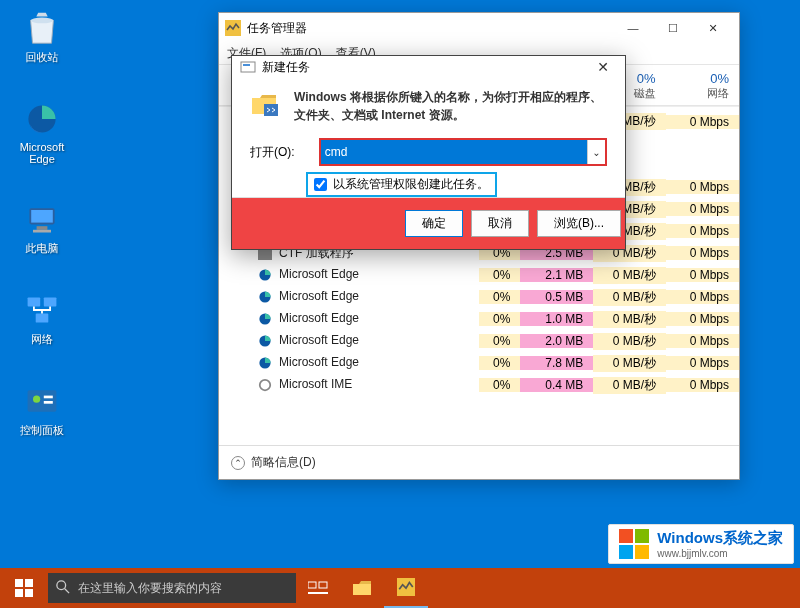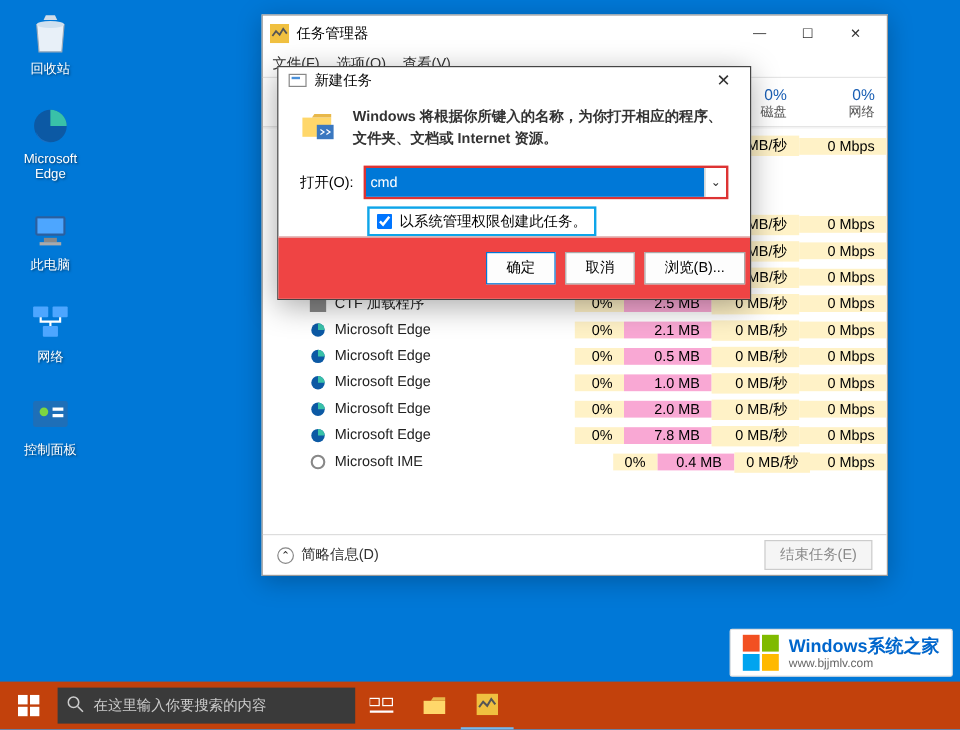--- a/index.html
+++ b/index.html
@@ -1,18 +1,18 @@
 <!DOCTYPE html>
 <html><head>
 <meta charset="utf-8">
 <style>
 * { box-sizing: border-box; margin: 0; padding: 0; font-family: "Segoe UI", "Microsoft YaHei", sans-serif; }
 body { width: 800px; height: 608px; overflow: hidden; position: relative; background: #0078d7; }
 .desktop { position: absolute; inset: 0; background: #0078d7; }
-.desktop-icons { position: absolute; left: 8px; top: 8px; display: flex; flex-direction: column; gap: 20px; }
+.desktop-icons { position: absolute; left: 8px; top: 8px; display: flex; flex-direction: column; gap: 34px; }
 .dicon { width: 68px; display: flex; flex-direction: column; align-items: center; gap: 2px; cursor: pointer; }
 .dicon-img { width: 40px; height: 40px; display: flex; align-items: center; justify-content: center; }
 .dicon-label { color: #fff; font-size: 11px; text-align: center; text-shadow: 1px 1px 2px rgba(0,0,0,.5); }
 .recycle { position: relative; }
 .recycle svg { width: 38px; height: 38px; }
 .edge-ico svg { width: 34px; height: 34px; }
 .pc-ico svg { width: 36px; height: 36px; }
 .net-ico svg { width: 36px; height: 36px; }
 .cpl-ico svg { width: 36px; height: 36px; }
 
@@ -46,21 +46,21 @@
 .rundlg { position: absolute; left: 231px; top: 55px; width: 395px; height: 195px; background: #fff; border: 1px solid #444; box-shadow: 0 6px 24px rgba(0,0,0,.35); display: flex; flex-direction: column; z-index: 5; }
 .rundlg-title { height: 28px; display: flex; align-items: center; padding: 0 8px; }
 .rundlg-title .ico { width: 16px; height: 16px; margin-right: 6px; }
 .rundlg-title .txt { flex: 1; font-size: 12px; }
 .rundlg-title .x { width: 28px; text-align: center; font-size: 14px; color: #333; }
 .rundlg-body { flex: 1; padding: 10px 18px 0 18px; display: flex; flex-direction: column; }
 .rundlg-desc { display: flex; gap: 12px; font-size: 12px; color: #333; line-height: 1.5; margin-bottom: 14px; font-weight: bold; }
 .rundlg-desc .dico { width: 32px; height: 32px; flex-shrink: 0; }
 .rundlg-open { display: flex; align-items: center; gap: 8px; }
 .rundlg-open label { font-size: 12px; }
-.rundlg-open .combo { flex: 1; height: 28px; border: 2px solid #d33; display: flex; align-items: center; position: relative; }
+.rundlg-open .combo { flex: 1; height: 28px; border: 2px solid #d33; display: flex; align-items: center; position: relative; margin-left: 16px; }
 .rundlg-open .combo input { flex: 1; border: none; outline: none; height: 100%; padding: 0 4px; font-size: 12px; background: #0078d7; color: #fff; }
 .rundlg-open .combo .dd { width: 18px; text-align: center; font-size: 10px; color: #333; background: #fff; border-left: 1px solid #ccc; height: 100%; display: flex; align-items: center; justify-content: center; }
 .rundlg-admin { margin: 6px 0 0 56px; display: flex; align-items: center; gap: 6px; font-size: 12px; border: 2px solid #0ea5e9; padding: 2px 6px; width: fit-content; }
 .rundlg-btns { display: flex; gap: 8px; justify-content: flex-end; padding: 12px 4px; background: #ef4444; border-top: 1px solid #ddd; }
 .rundlg-btns button { font-size: 12px; padding: 4px 16px; background: #fdfdfd; border: 1px solid #aaa; }
 .rundlg-btns button.primary { border: 1px solid #0078d7; }
 
 .taskbar { position: absolute; left: 0; right: 0; bottom: 0; height: 40px; background: #c2410c; display: flex; align-items: center; }
 .tb-start { width: 48px; height: 40px; display: flex; align-items: center; justify-content: center; }
 .tb-search { width: 248px; height: 30px; background: #3a3a3a; display: flex; align-items: center; padding: 0 8px; gap: 8px; color: #ccc; font-size: 12px; margin-left: 0; }
@@ -303,21 +303,21 @@
                   </svg>
                 </span>
                 <span>Microsoft Edge</span>
               </div>
               <div class="cell" style="flex:0.5;background:#fff2c7">0%</div>
               <div class="cell mem">7.8 MB</div>
               <div class="cell">0 MB/秒</div>
               <div class="cell">0 Mbps</div>
             </div>
             <div class="tm-row">
-              <div class="name" style="width: 292px;">
+              <div class="name" style="width: 260px;">
                 <span class="tri"></span>
                 <span class="pi">
                   <svg width="14" height="14" viewBox="0 0 16 16">
                     <circle cx="8" cy="8" r="6" fill="none" stroke="#888" stroke-width="2"></circle>
                   </svg>
                 </span>
                 <span>Microsoft IME</span>
               </div>
               <div class="cell" style="flex:0.5;background:#fff2c7">0%</div>
               <div class="cell mem">0.4 MB</div>
@@ -325,21 +325,20 @@
               <div class="cell">0 Mbps</div>
             </div>
           </div>
       </div>
     </div>
     <div class="tm-foot">
       <div class="tm-foot-left">
         <span style="border:1px solid #888;border-radius:50%;width:14px;height:14px;display:flex;align-items:center;justify-content:center;font-size:9px">⌃</span>
         <span>简略信息(D)</span>
       </div>
-      <button class="tm-endtask">结束任务(E)</button>
     </div>
   </div>
 
   <div class="rundlg">
     <div class="rundlg-title">
       <span class="ico">
         <svg viewBox="0 0 16 16" width="16" height="16">
             <rect x="1" y="3" width="14" height="10" fill="#fff" stroke="#888"></rect>
             <rect x="3" y="5" width="7" height="2" fill="#4a90d9"></rect>
           </svg>

